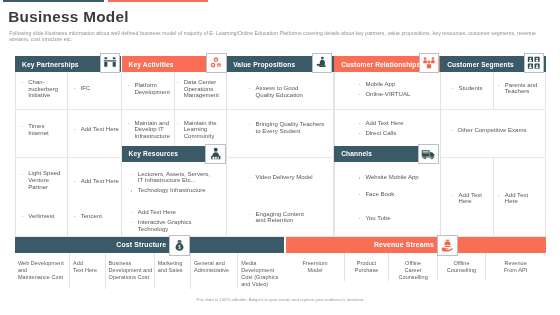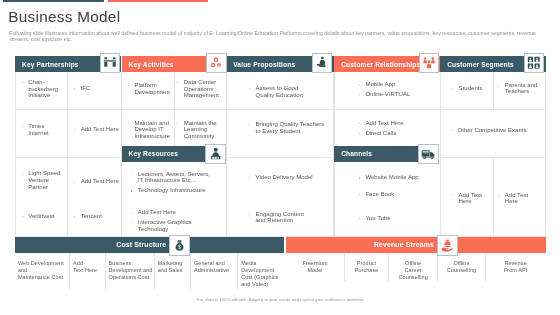--- a/index.html
+++ b/index.html
@@ -1,21 +1,21 @@
 <!DOCTYPE html>
 <html><head>
 <meta charset="utf-8">
 <style>
   html,body{margin:0;padding:0;}
   body{width:560px;height:315px;background:#ffffff;font-family:"Liberation Sans",sans-serif;overflow:hidden;position:relative;
        -webkit-font-smoothing:antialiased;}
   .rule{position:absolute;top:-0.6px;height:2.2px;}
   #rule-dark{left:2.8px;width:101.4px;background:#3a5a67;}
   #rule-coral{left:108px;width:99.9px;background:#f96e55;}
-  #title{position:absolute;left:8.2px;top:7.9px;font-size:15.3px;font-weight:normal;color:#3b3b3b;letter-spacing:0.3px;}
+  #title{position:absolute;left:8.2px;top:7.9px;font-size:15.3px;font-weight:bold;color:#3b3b3b;letter-spacing:0.3px;}
   #subtitle{position:absolute;left:9.2px;top:29.5px;width:560px;font-size:5.25px;line-height:6.6px;color:#919191;white-space:pre-line;}
 
   
   #canvas{position:absolute;left:15px;top:56.1px;width:530.8px;height:180px;}
   .hdr{position:absolute;height:16.2px;color:#ffffff;font-size:6.6px;font-weight:bold;
        display:flex;align-items:center;letter-spacing:0.15px;}
   .hdr.dark{background:#3a5a67;}
   .hdr.coral{background:#f96e55;}
   .hdr .lbl{padding-left:7px;}
   .iconbox{position:absolute;width:20.5px;height:20.5px;background:#fdfdfd;border:0.6px solid #b9c3c7;

